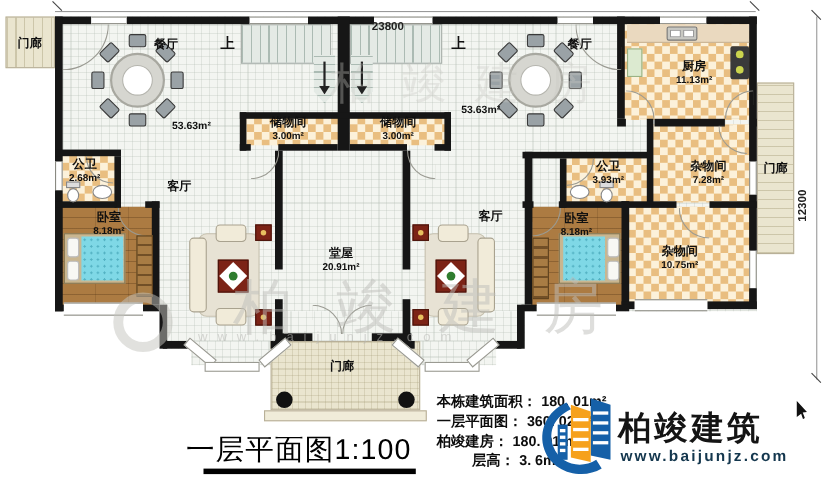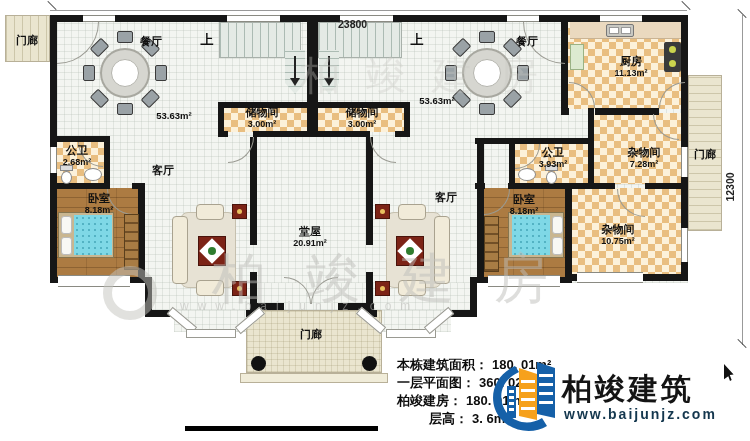--- a/index.html
+++ b/index.html
@@ -324,20 +324,23 @@
 
   <div class="abs" style="left:50px;top:10px;width:637px;height:1px;background:#999;"></div>
   <div class="abs" style="left:46px;top:5px;width:12px;height:1px;background:#444;transform:rotate(45deg);"></div>
   <div class="abs" style="left:680px;top:5px;width:12px;height:1px;background:#444;transform:rotate(45deg);"></div>
   <div class="dim" style="left:338px;top:0px;margin-top:18px;">23800</div>
   <div class="abs" style="left:742px;top:15px;width:1px;height:330px;background:#999;"></div>
   <div class="abs" style="left:736px;top:13px;width:12px;height:1px;background:#444;transform:rotate(45deg);"></div>
   <div class="abs" style="left:736px;top:343px;width:12px;height:1px;background:#444;transform:rotate(45deg);"></div>
   <div class="dim" style="left:703px;top:181px;width:54px;text-align:center;transform:rotate(-90deg);">12300</div>
 
+  <div class="abs" style="left:169px;top:391px;font-size:26px;font-weight:500;color:#000;letter-spacing:1px;white-space:nowrap;">
+    <span>一层平面图</span><span>1:100</span>
+  </div>
   <div class="abs" style="left:185px;top:426px;width:193px;height:5px;background:#000;"></div>
 
   <div class="stat-row" style="top:356px;"><span>本栋建筑面积：</span><span class="v">180. 01m²</span></div>
   <div class="stat-row" style="top:374px;"><span>一层平面图：</span><span class="v">360. 02m²</span></div>
   <div class="stat-row" style="top:392px;"><span>柏竣建房：</span><span class="v">180. 01m²</span></div>
   <div class="stat-row" style="top:410px;margin-left:32px;"><span>层高：</span><span class="v">3. 6m</span></div>
 
   <div class="abs" style="left:487px;top:356px;width:76px;height:84px;">
     <svg width="76" height="84" viewBox="0 0 76 84">
       <path d="M28 10 C10 18 2 36 8 53 C15 73 42 81 60 70 L55 62 C41 71 22 66 16 50 C11 36 17 23 32 16 Z" fill="#1560a8"></path>

